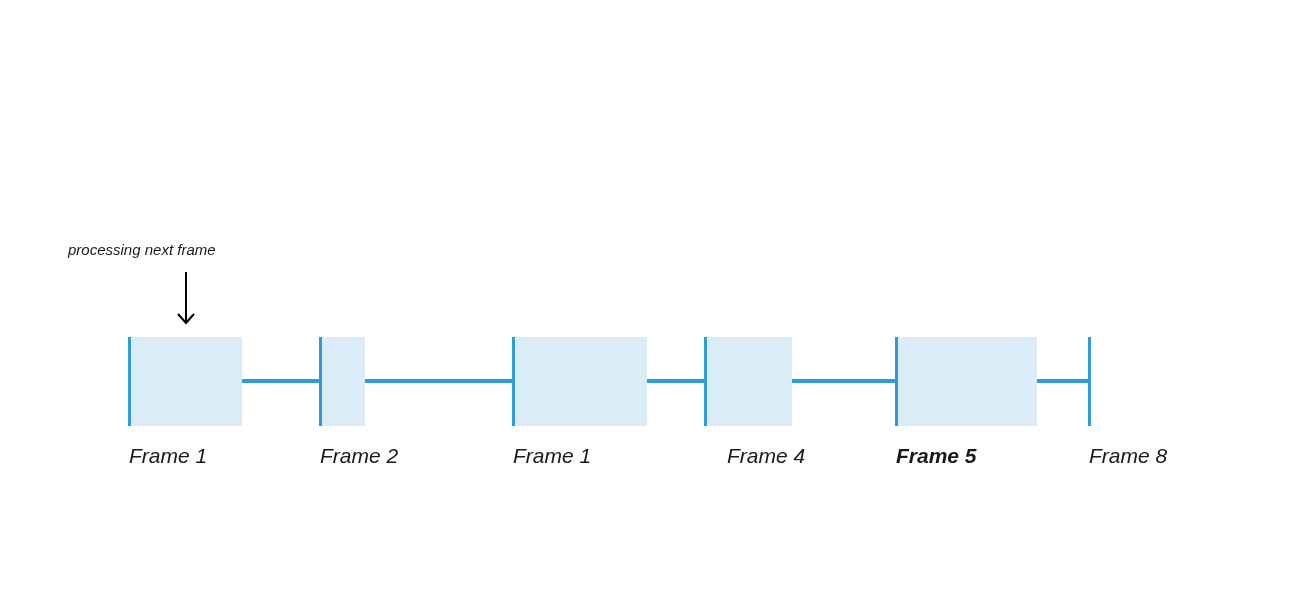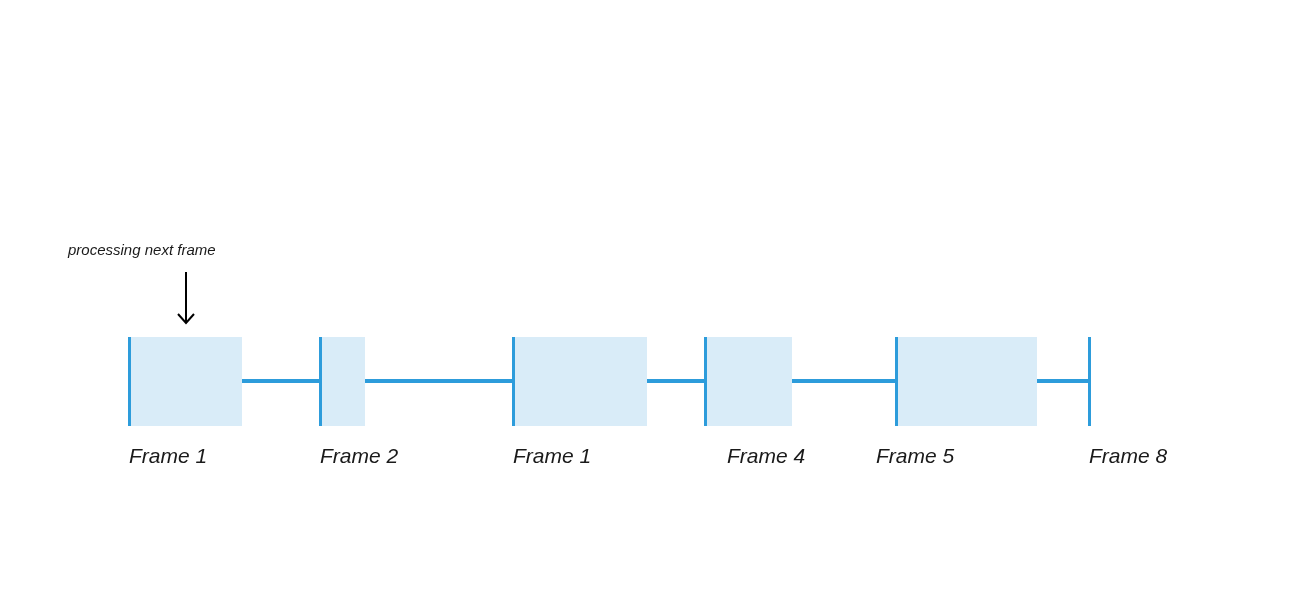--- a/index.html
+++ b/index.html
@@ -74,18 +74,18 @@
       <div class="frame-tick" style="left: 319px; top: 337px; height: 89px;"></div>
       <div class="frame-label" style="left: 320px; top: 444px;">Frame 2</div>
       <div class="frame-block" style="left: 514px; top: 337px; width: 133px; height: 89px;"></div>
       <div class="frame-tick" style="left: 512px; top: 337px; height: 89px;"></div>
       <div class="frame-label" style="left: 513px; top: 444px;">Frame 1</div>
       <div class="frame-block" style="left: 706px; top: 337px; width: 86px; height: 89px;"></div>
       <div class="frame-tick" style="left: 704px; top: 337px; height: 89px;"></div>
       <div class="frame-label" style="left: 727px; top: 444px;">Frame 4</div>
       <div class="frame-block" style="left: 897px; top: 337px; width: 140px; height: 89px;"></div>
       <div class="frame-tick" style="left: 895px; top: 337px; height: 89px;"></div>
-      <div class="frame-label" style="left: 876px; top: 444px;">Frame 5</div>
+      <div class="frame-label" style="left: 896px; top: 444px; font-weight: bold;">Frame 5</div>
       <div class="frame-tick" style="left: 1088px; top: 337px; height: 89px;"></div>
       <div class="frame-label" style="left: 1089px; top: 444px;">Frame 8</div>
     </div>
 
 </div>
 
 </body></html>

